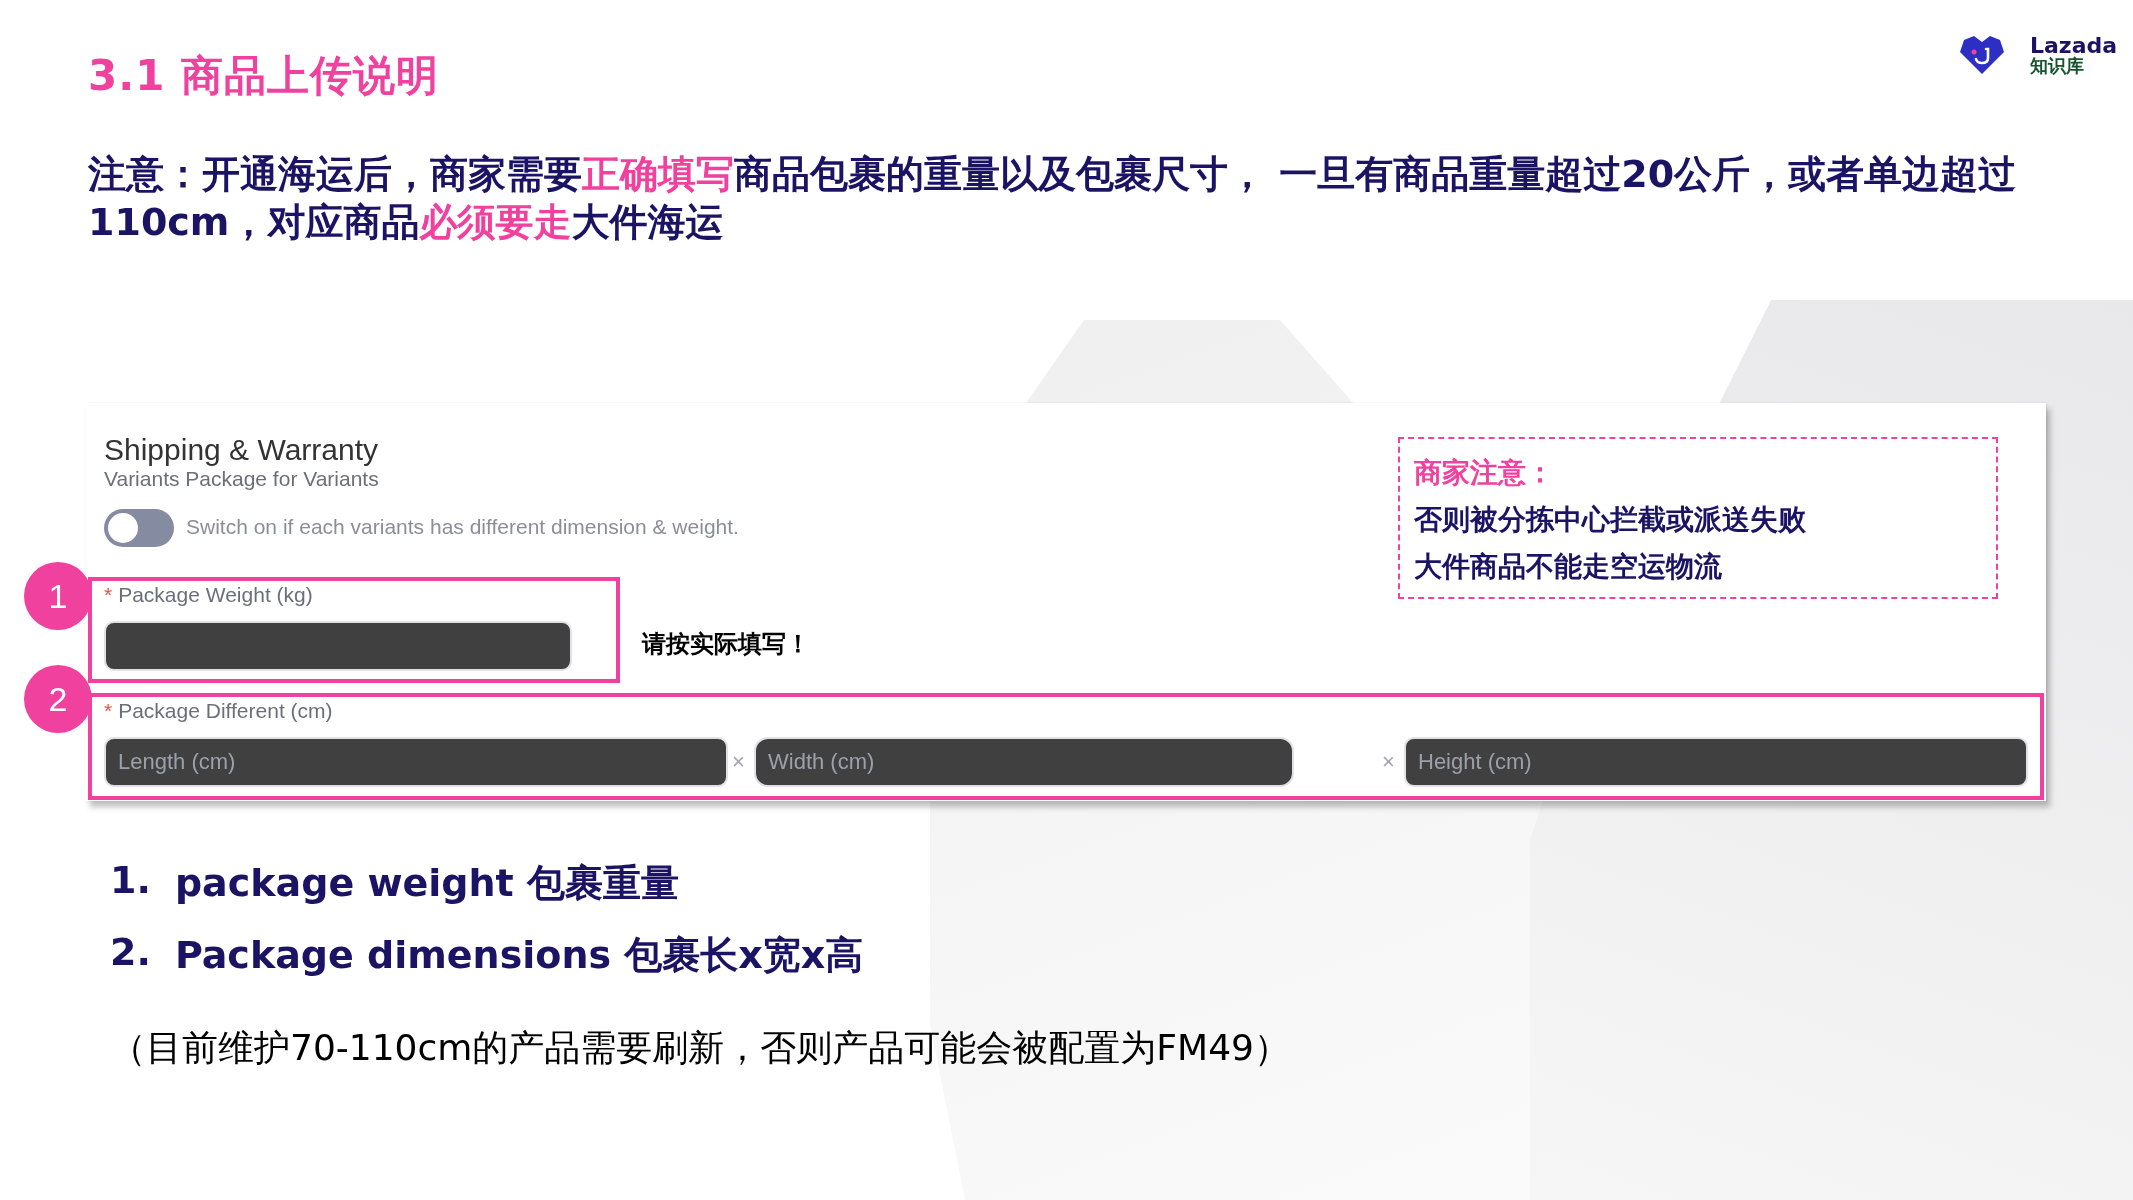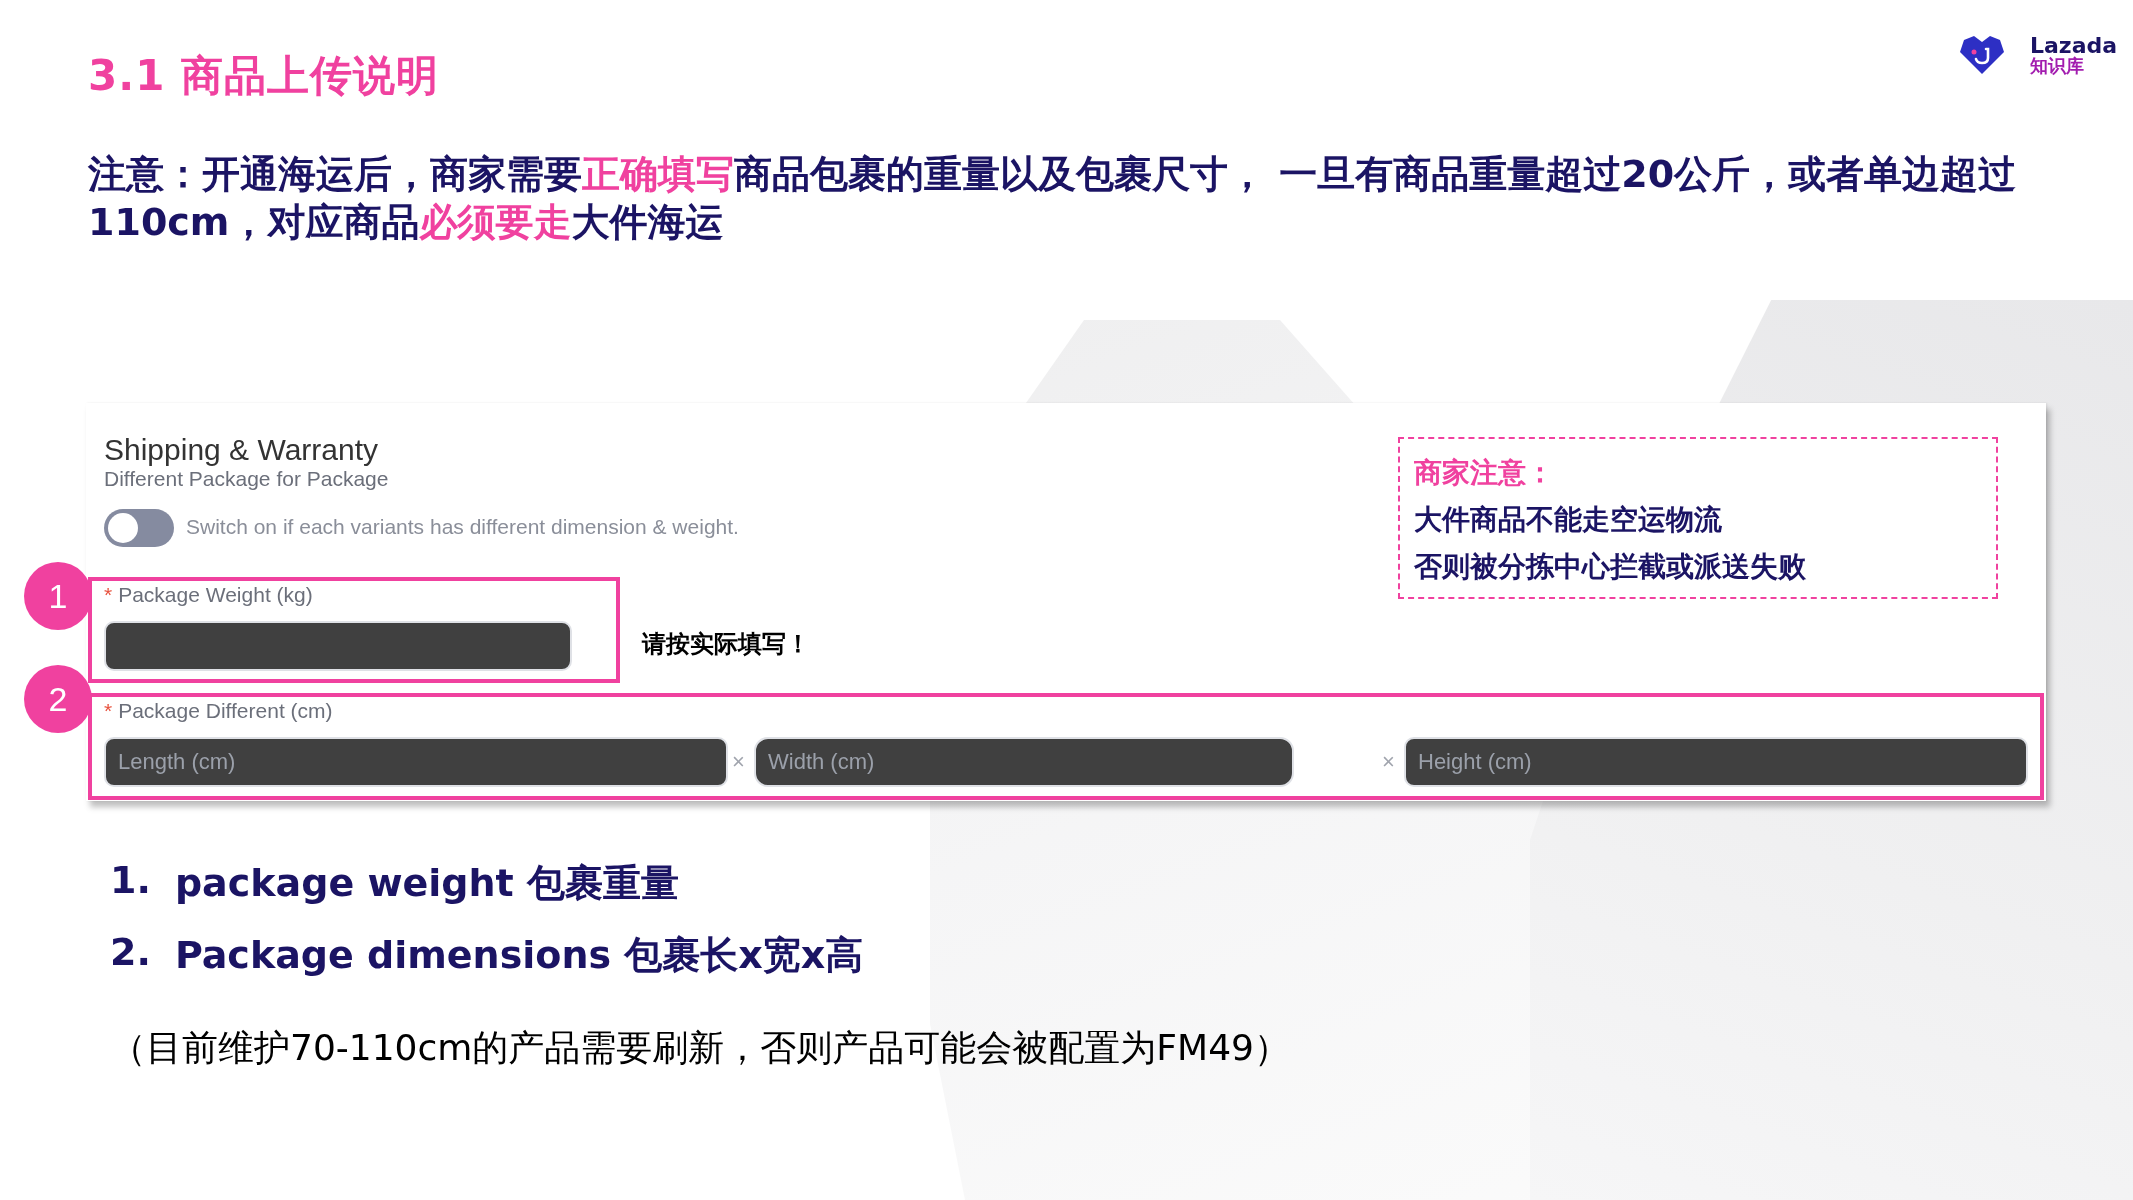--- a/index.html
+++ b/index.html
@@ -23,21 +23,21 @@
   
   .page-title {
     position: absolute; left: 88px; top: 48px;
     font-family: "DejaVu Sans", sans-serif; font-weight: bold;
     font-size: 42px; color: #f0419f; letter-spacing: 1px;
   }
   .logo { position: absolute; left: 1960px; top: 34px; display: flex; align-items: center; gap: 26px; }
   .logo-mark { width: 44px; height: 38px; }
   .logo-text { display: flex; flex-direction: column; line-height: 1.05; }
   .logo-brand { font-family: "DejaVu Sans", sans-serif; font-size: 22px; font-weight: bold; color: #1b1464; }
-  .logo-sub { font-size: 18px; color: #a21caf; font-weight: bold; }
+  .logo-sub { font-size: 18px; color: #14532d; font-weight: bold; }
 
   .notice {
     position: absolute; left: 88px; top: 150px; width: 1940px;
     font-family: "DejaVu Sans", sans-serif; font-weight: bold;
     font-size: 38px; line-height: 48px; color: #1b1464;
   }
   .hl { color: #f0419f; }
 
   
   .panel {
@@ -131,21 +131,21 @@
     <span class="logo-sub">知识库</span>
   </div>
 </div>
 
 <div class="notice">
   <span>注意：开通海运后，商家需要</span><span class="hl">正确填写</span><span>商品包裹的重量以及包裹尺寸， 一旦有商品重量超过20公斤，或者单边超过110cm，对应商品</span><span class="hl">必须要走</span><span>大件海运</span>
 </div>
 
 <div class="panel">
   <div class="panel-title">Shipping &amp; Warranty</div>
-  <div class="panel-sub">Different Package for Package</div>
+  <div class="panel-sub">Variants Package for Variants</div>
   <div class="toggle">
     <div class="toggle-knob"></div>
   </div>
   <div class="toggle-hint">Switch on if each variants has different dimension &amp; weight.</div>
 
   <div class="field-label" style="left:18px; top:180px;">
     <span class="req">*</span><span>Package Weight (kg)</span>
   </div>
   <input class="input" style="left: 18px; top: 218px; width: 468px;" placeholder="">
 
@@ -161,22 +161,22 @@
 
 <div class="callout-box" style="left:88px; top:577px; width:532px; height:106px;"></div>
 <div class="callout-box" style="left:88px; top:693px; width:1956px; height:107px;"></div>
 <div class="badge" style="left:24px; top:562px;">1</div>
 <div class="badge" style="left:24px; top:665px;">2</div>
 
 <div class="fill-hint">请按实际填写！</div>
 
 <div class="warn-box">
   <div class="warn-title">商家注意：</div>
+  <div>否则被分拣中心拦截或派送失败</div>
   <div>大件商品不能走空运物流</div>
-  <div>否则被分拣中心拦截或派送失败</div>
 </div>
 
 <div class="list">
   <div class="list-item">
     <span>1.</span>
     <span>package weight 包裹重量</span>
   </div>
   <div class="list-item">
     <span>2.</span>
     <span>Package dimensions 包裹长x宽x高</span>

